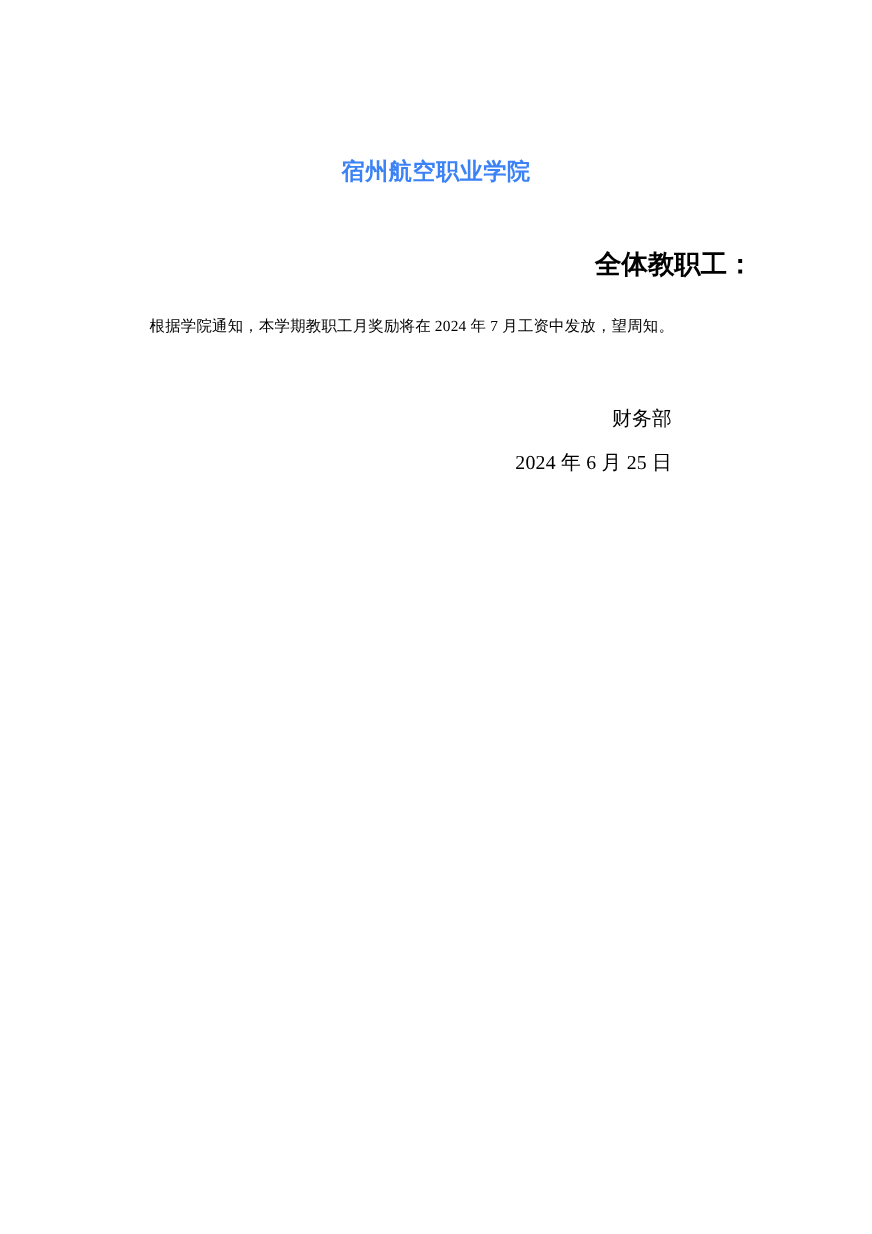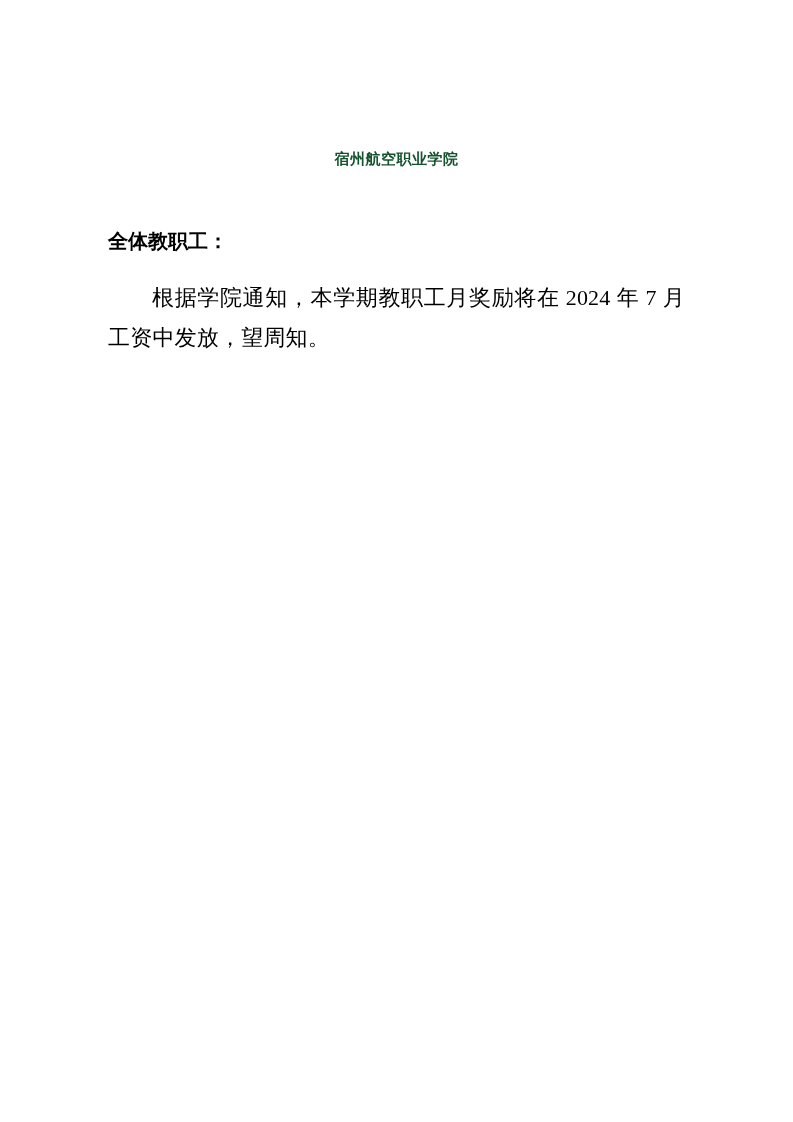--- a/index.html
+++ b/index.html
@@ -21,40 +21,40 @@
     box-sizing: border-box;
     padding: 118px 108px 0 108px;
     position: relative;
   }
 
   .title-block {
     text-align: center;
     margin-top: 18px;
   }
   .title-line {
-    font-family: Liberation Sans, sans-serif;
+    font-family: Liberation Mono, monospace;
     font-weight: bold;
-    font-size: 15px;
+    font-size: 21px;
     line-height: 46px;
     letter-spacing: 0.5px;
-    color: #14532d;
+    color: #3b82f6;
   }
 
   .salutation {
     margin-top: 44px;
     font-family: "Liberation Sans", "DejaVu Sans", sans-serif;
     font-weight: bold;
-    font-size: 20px;
+    font-size: 24px;
     line-height: 30px;
-    text-align: left;
+    text-align: right;
   }
 
   .body-para {
     margin-top: 22px;
-    font-size: 22px;
+    font-size: 14px;
     line-height: 40px;
     text-align: justify;
     text-justify: inter-ideograph;
     text-indent: 2em;
     letter-spacing: 0.2px;
   }
 
   .signature-block {
     margin-top: 42px;
     text-align: right;
@@ -75,14 +75,18 @@
 <div class="page">
 
   <div class="title-block">
     <div class="title-line">宿州航空职业学院</div>
   </div>
 
   <div class="salutation">全体教职工：</div>
 
   <div class="body-para">根据学院通知，本学期教职工月奖励将在 2024 年 7 月工资中发放，望周知。</div>
 
+  <div class="signature-block">
+    <div class="sign-line">财务部</div>
+    <div class="sign-line date">2024 年 6 月 25 日</div>
+  </div>
 
 </div>
 
 </body></html>

